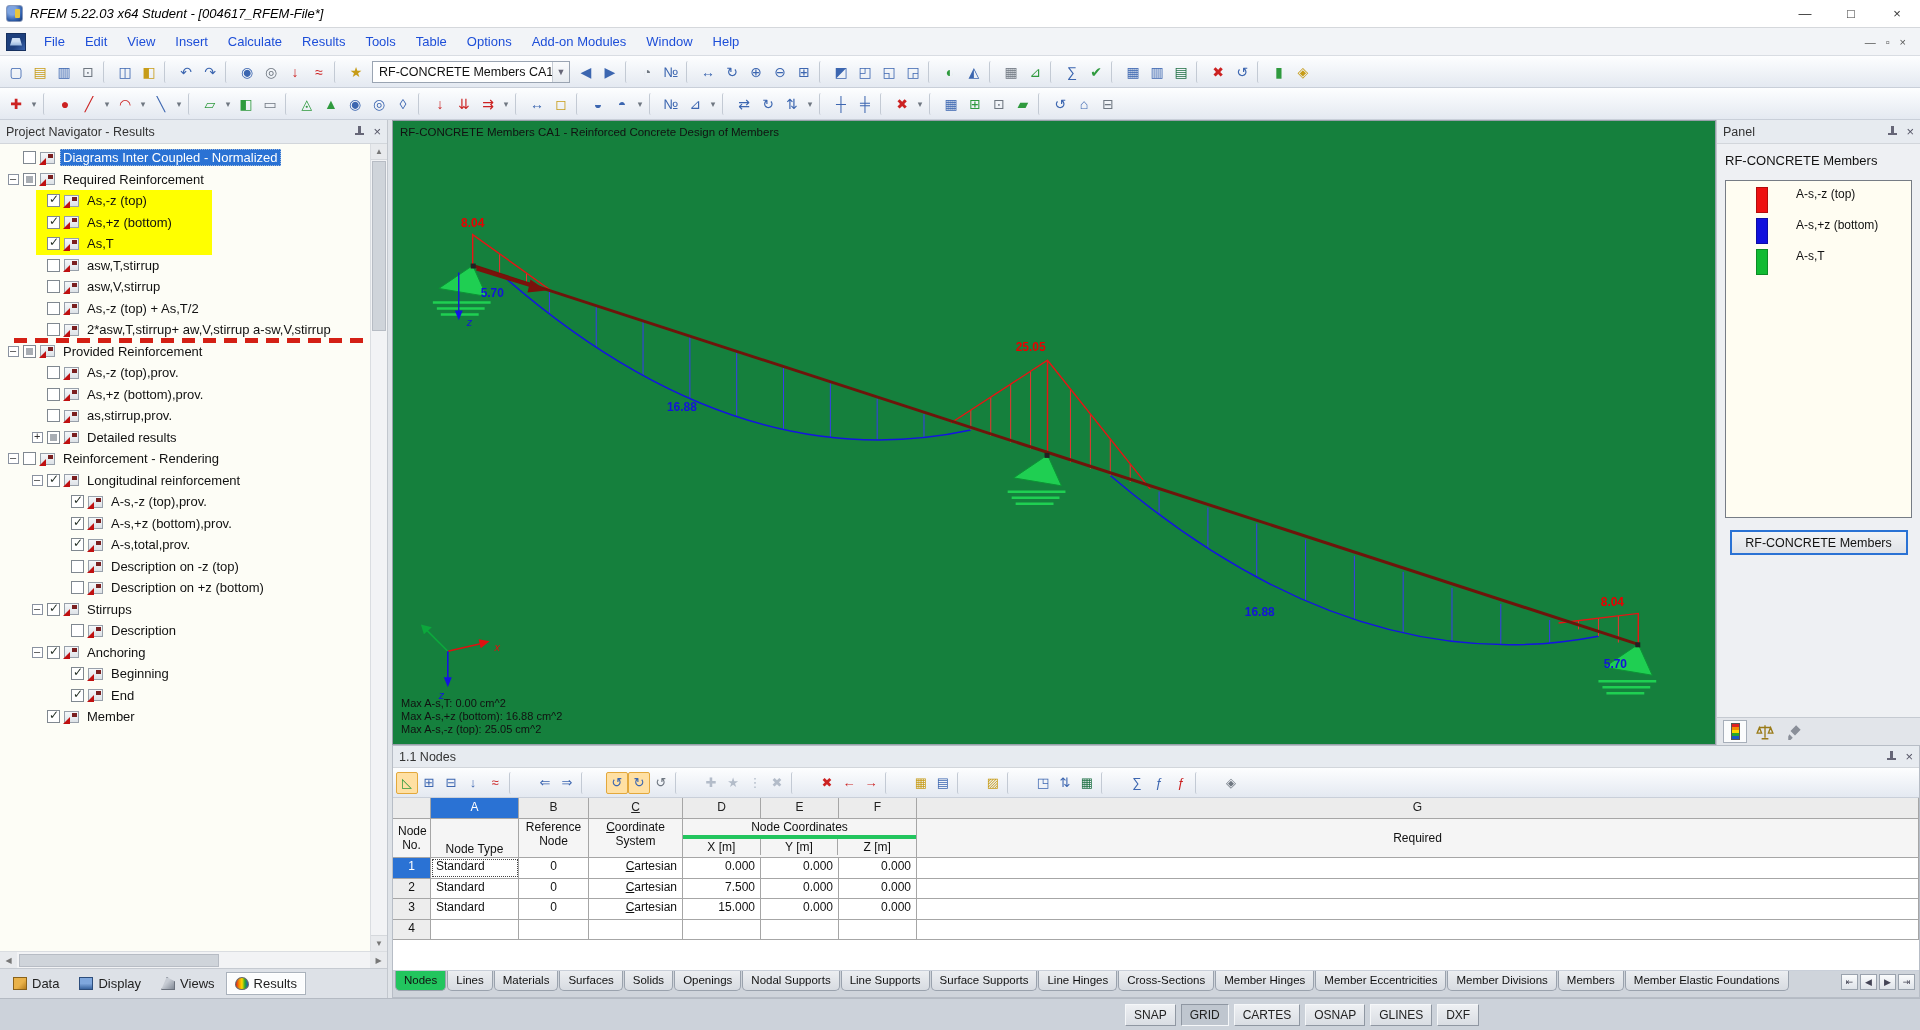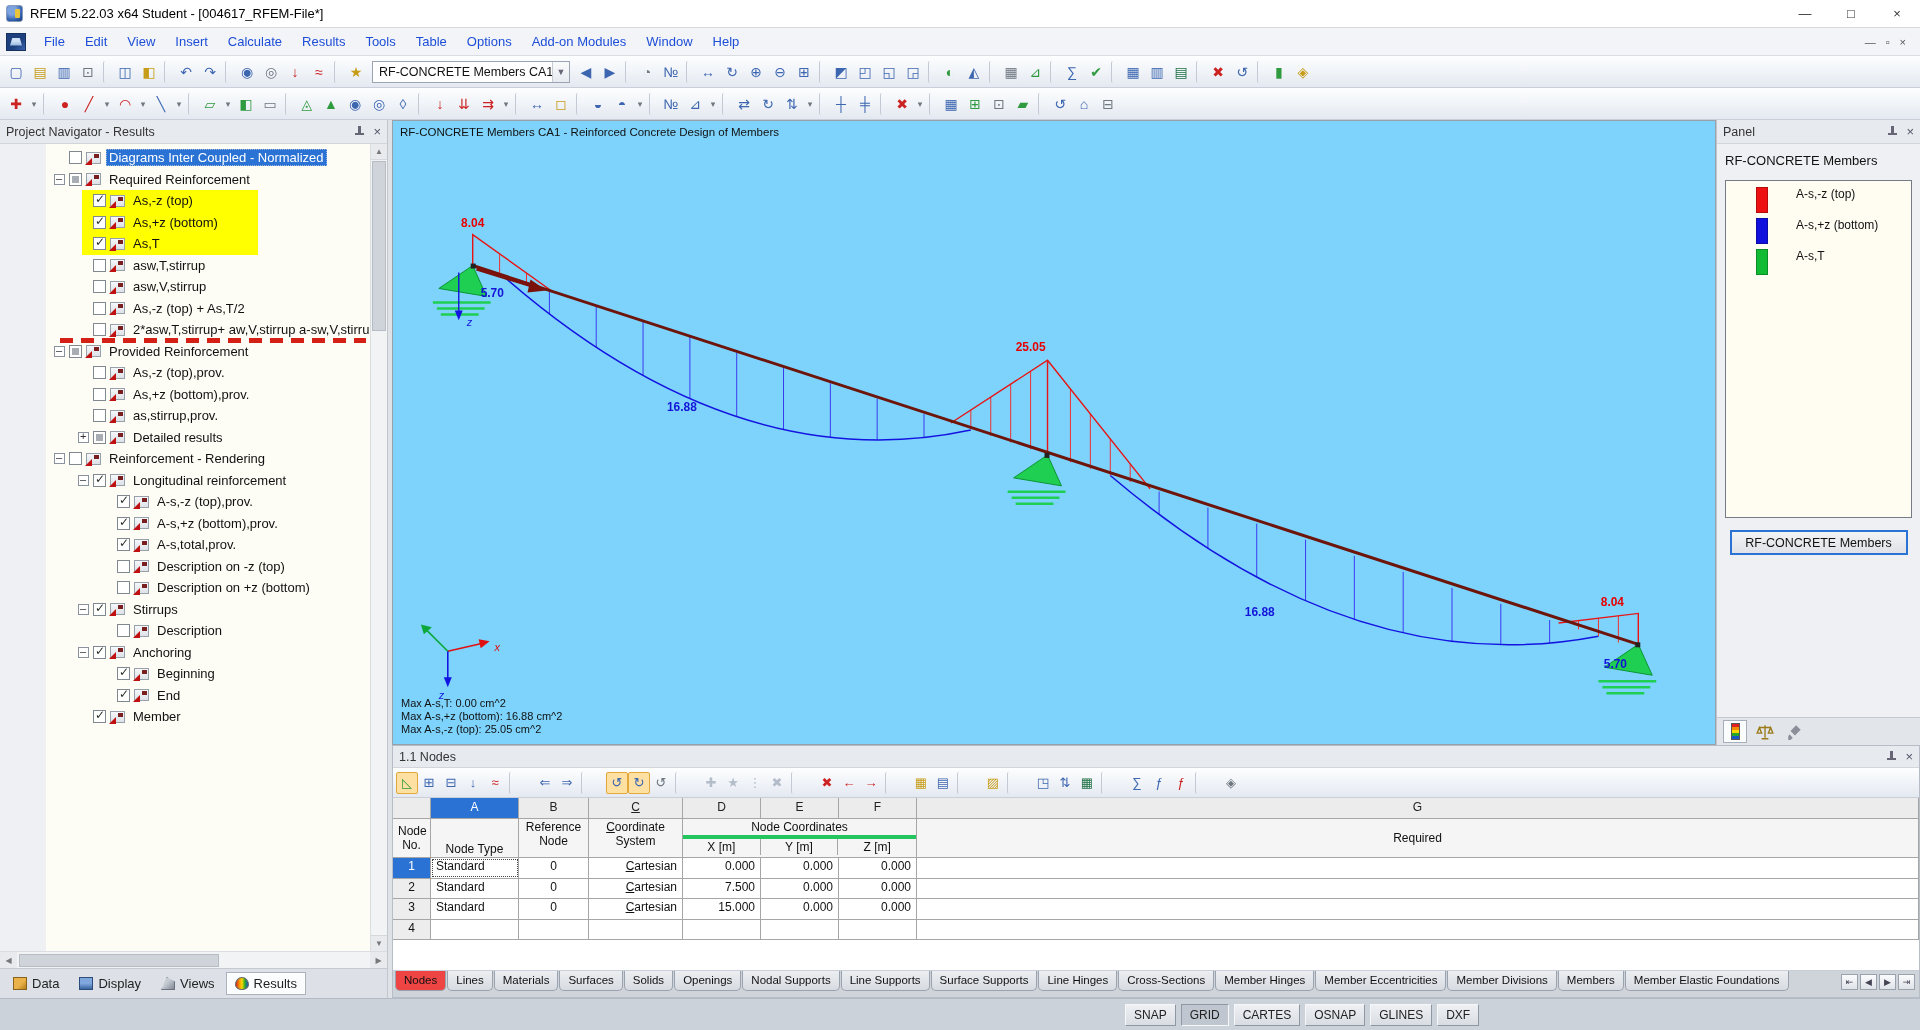--- a/index.html
+++ b/index.html
@@ -8,21 +8,21 @@
     background:#d9dee5; }
   .app { width:1920px; height:1030px; display:flex; flex-direction:column; }
 
   
   .titlebar { height:28px; background:#fff; border-bottom:1px solid #d5d8dc;
     display:flex; align-items:center; padding-left:6px; }
   .appicon { width:17px; height:17px; border-radius:3px; margin-right:7px;
     background:radial-gradient(circle at 35% 30%, #7ea4e0 0 30%, #2d5ca8 70%, #173a74 100%);
     border:1px solid #8899bb; position:relative; }
   .appicon::after{content:"";position:absolute;right:2px;top:3px;width:5px;height:9px;background:#e8c43c;border-radius:1px;}
-  .titletext { font-size:13px; color:#000; }
+  .titletext { font-size:13px; color:#000;font-style:italic; }
   .wbtns { margin-left:auto; display:flex; height:28px; }
   .wbtn { width:46px; display:flex; align-items:center; justify-content:center;
     font-size:13px; color:#333; }
 
   
   .menubar { height:28px; background:#f2f4f7; border-bottom:1px solid #d9dde3;
     display:flex; align-items:center; padding:0 4px; }
   .menulogo { width:20px; height:18px; background:linear-gradient(135deg,#1d3f7d 60%,#3c66b0);
     border:1px solid #16305f; margin:0 8px 0 2px; position:relative;}
   .menulogo::after{content:"";position:absolute;left:3px;top:4px;width:12px;height:8px;
@@ -53,21 +53,21 @@
 
   
   .leftpanel { width:388px; background:#eef0f3; border-right:1px solid #c2c7ce; display:flex; flex-direction:column; }
   .phead { height:24px; background:#e7ebf0; border-bottom:1px solid #d2d6db; display:flex; align-items:center;
     padding:0 6px; color:#333; font-size:12.5px; }
   .phead .ptools { margin-left:auto; display:flex; align-items:center; gap:9px; }
   .pin-icon { width:10px; height:11px; position:relative; display:inline-block; }
   .pin-icon::before { content:""; position:absolute; left:4px; top:0; width:3px; height:7px; background:#667; }
   .pin-icon::after { content:""; position:absolute; left:1px; top:7px; width:9px; height:2px; background:#667; }
   .close-icon { color:#556; font-size:13px; line-height:11px; }
-  .treewrap { flex:1; position:relative; background:#fdfdf6; overflow:hidden;margin-left:46px; }
+  .treewrap { flex:1; position:relative; background:#fdfdf6; overflow:hidden; }
   .tree { position:absolute; inset:0 17px 0 0; padding-top:3px; }
   .trow { display:flex; align-items:center; height:21.5px; position:relative; white-space:nowrap; }
   .trow[data-lv="1"]{padding-left:8px} .trow[data-lv="2"]{padding-left:32px} .trow[data-lv="3"]{padding-left:56px}
   .trow[data-hl="1"]{background:linear-gradient(90deg,transparent 36px,#ffff00 36px,#ffff00 212px,transparent 212px);}
   .trow[data-dash="1"]::after { content:""; position:absolute; left:14px; right:4px; bottom:-2px; height:5px;
     background:repeating-linear-gradient(90deg,#d42015 0 13px,transparent 13px 21px); z-index:3; }
   .exp { width:11px; height:11px; min-width:11px; border:1px solid #8a92a0; background:#fff; margin-right:4px;
     position:relative; font-size:11px; line-height:9px; text-align:center; color:#333; }
   .exp[data-state="n"]{ visibility:hidden; }
   .exp[data-state="m"]::before{ content:"–"; position:absolute; left:1px; top:-1px; }
@@ -102,21 +102,21 @@
     background:linear-gradient(90deg,#e02020,#f08c00,#ffd800,#28a828,#1a56c8); border:1px solid #666; }
 
   
   .splitter { width:4px; background:#dfe3e8; }
 
   
   .rightarea { flex:1; display:flex; flex-direction:column; min-width:0; }
   .toprow { height:625px; display:flex; min-width:0; }
 
   
-  .canvas { flex:1; position:relative; background:#7dd3fc; border:1px solid #98a0aa; overflow:hidden; }
+  .canvas { flex:1; position:relative; background:#15803d; border:1px solid #98a0aa; overflow:hidden; }
   .gtitle { position:absolute; left:7px; top:5px; font-size:11.5px; color:#111; z-index:2; }
   .maxblock { position:absolute; left:8px; bottom:8px; font-size:11px; line-height:13px; color:#111; z-index:2; }
   .canvas svg { position:absolute; inset:0; width:100%; height:100%; }
   .rl { fill:#e80000; font:bold 12px "Liberation Sans",sans-serif; }
   .bl { fill:#1414d8; font:bold 12px "Liberation Sans",sans-serif; }
   .axl { font:italic 11px "Liberation Sans",sans-serif; }
 
   
   .panel { width:204px; background:#eef0f3; border-left:1px solid #c2c7ce; display:flex; flex-direction:column; }
   .pheading { padding:9px 8px 4px; font-size:13px; color:#111; }
@@ -156,21 +156,21 @@
   .hs2 { display:flex; flex-direction:column; justify-content:flex-end; }
   .hrow .c-no { display:flex; flex-direction:column; justify-content:center; height:38px; }
   .drow .gcell { height:19.5px; background:#fff; }
   .drow .c-no { background:#ededed; }
   .drow[data-cur="1"] .c-no { background:#2a72d4; color:#fff; }
   .drow[data-cur="1"] .c-type { outline:1px dotted #444; outline-offset:-2px; }
   .c-cs::first-letter { text-decoration:underline; }
   .tabstrip { height:26px; background:#cfd4db; display:flex; align-items:flex-start; padding:0 2px; }
   .ttab { padding:3px 8px 4px; font-size:11.5px; color:#111; background:linear-gradient(#eceef1,#d7dbe1);
     border:1px solid #9aa2ad; border-top:none; border-radius:0 0 5px 5px; margin-right:1px; white-space:nowrap; }
-  .ttab[data-on="1"]{ background:#ef4444; }
+  .ttab[data-on="1"]{ background:#22c55e; }
   .tnav { margin-left:auto; display:flex; gap:2px; padding-top:3px; padding-right:2px; }
   .tnavb { width:17px; height:16px; border:1px solid #9aa2ad; background:linear-gradient(#fafbfc,#dfe3e9);
     display:flex; align-items:center; justify-content:center; font-size:9px; color:#445; }
   .twtitle { height:22px; background:#e7ebf0; border-bottom:1px solid #d2d6db; display:flex; align-items:center;
     padding:0 6px; font-size:12.5px; color:#333; }
   .twtitle .ptools { margin-left:auto; display:flex; gap:9px; align-items:center; }
 
   
   .statusbar { height:32px; background:#ccd2da; border-top:1px solid #b4bac3; display:flex; align-items:center; }
   .sspacer { width:1125px; }

